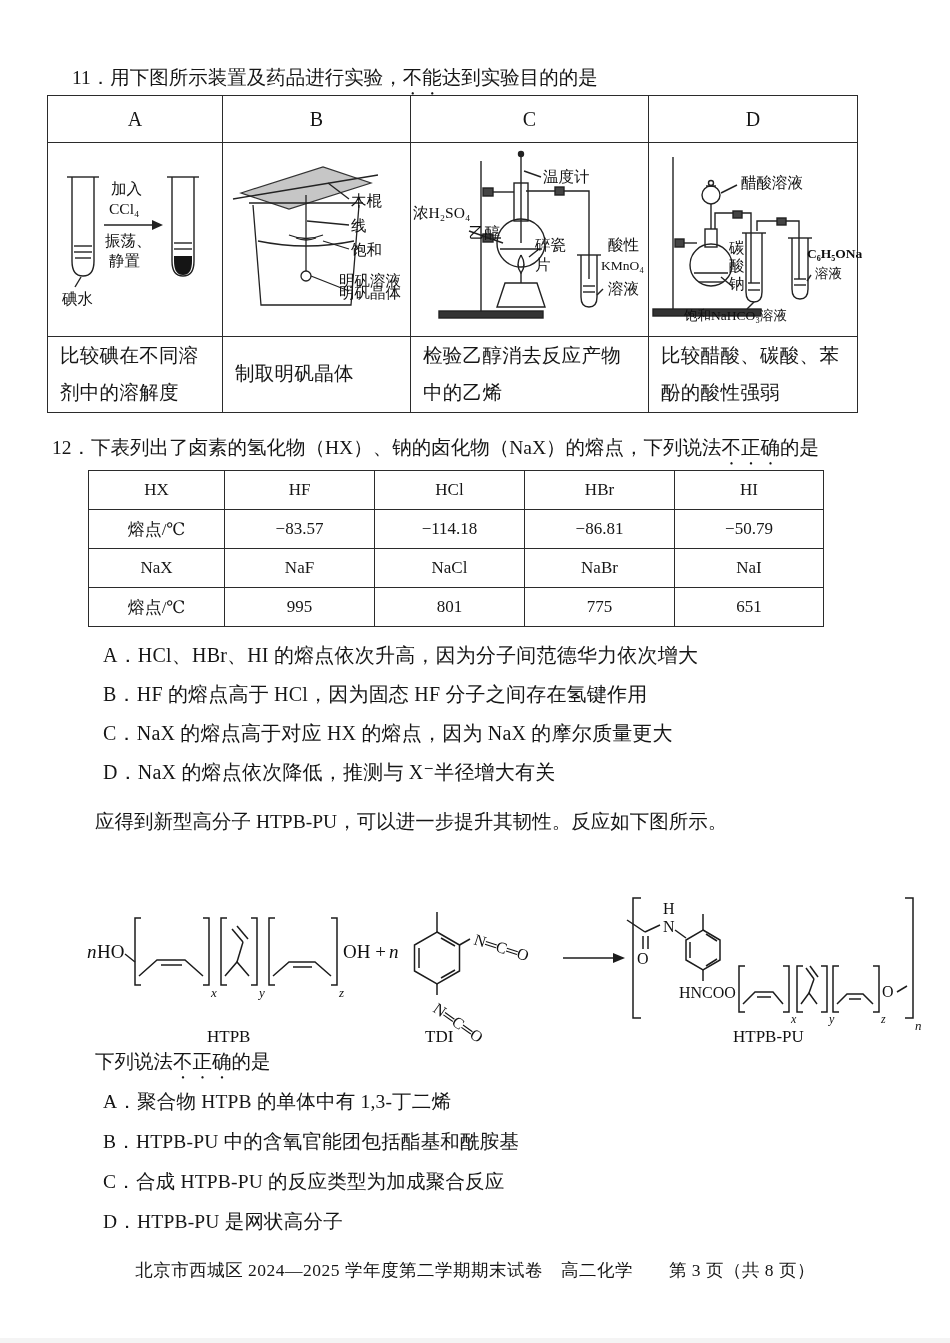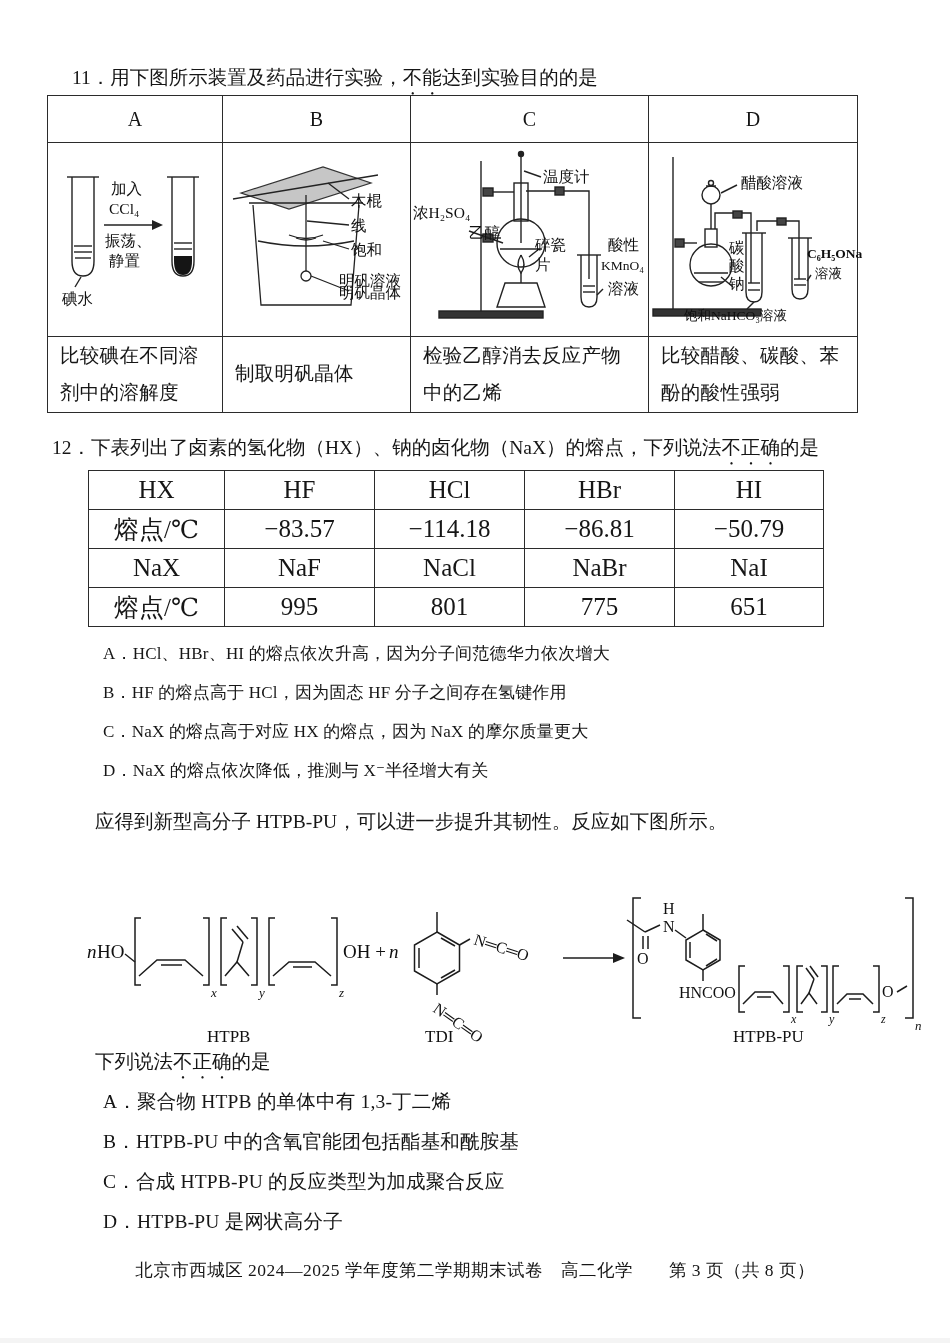--- a/index.html
+++ b/index.html
@@ -23,22 +23,22 @@
       padding:0 12px; line-height:1.85; vertical-align:middle; }
   .dwrap { position:relative; width:100%; height:193px; }
   .dwrap svg { position:absolute; left:0; top:0; }
   .dlabel { position:absolute; font-size:15.5px; line-height:1.3; white-space:nowrap; color:#101010; }
   .dlabel.sm { font-size:13.5px; }
   .dlabel.wrap { white-space:normal; }
   .dlabel.vert { white-space:normal; width:27px; line-height:1.15; }
   
   table.melt { border-collapse:collapse; table-layout:fixed; width:735px; }
   table.melt td { border:1.6px solid #2b2b2b; height:39px; text-align:center;
-      font-size:25px; }
-  .optline { font-size:17px; height:39px; white-space:nowrap; letter-spacing:.2px; }
+      font-size:17px; }
+  .optline { font-size:20px; height:39px; white-space:nowrap; letter-spacing:.2px; }
   .optline13 { font-size:19.5px; height:40px; white-space:nowrap; letter-spacing:.2px; }
   .footer { position:absolute; top:1258px; left:0; width:100%; text-align:center;
       font-size:17.5px; letter-spacing:.5px; }
   .figlabel { font-size:17px; }
   svg text { fill:#101010; }
   .scan-edge { position:absolute; left:0; bottom:0; width:100%; height:5px; background:#f4f4f4; }
 </style>
 </head>
 <body>
 

